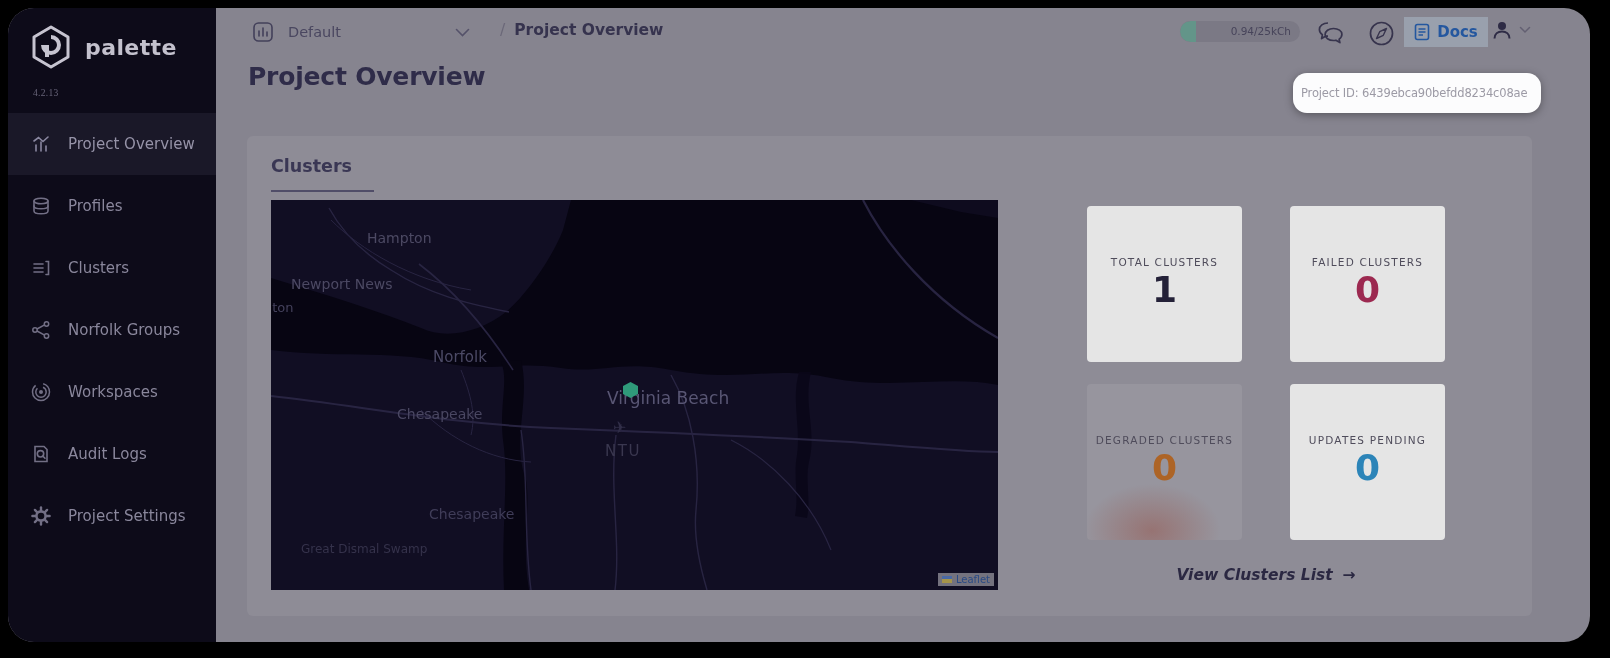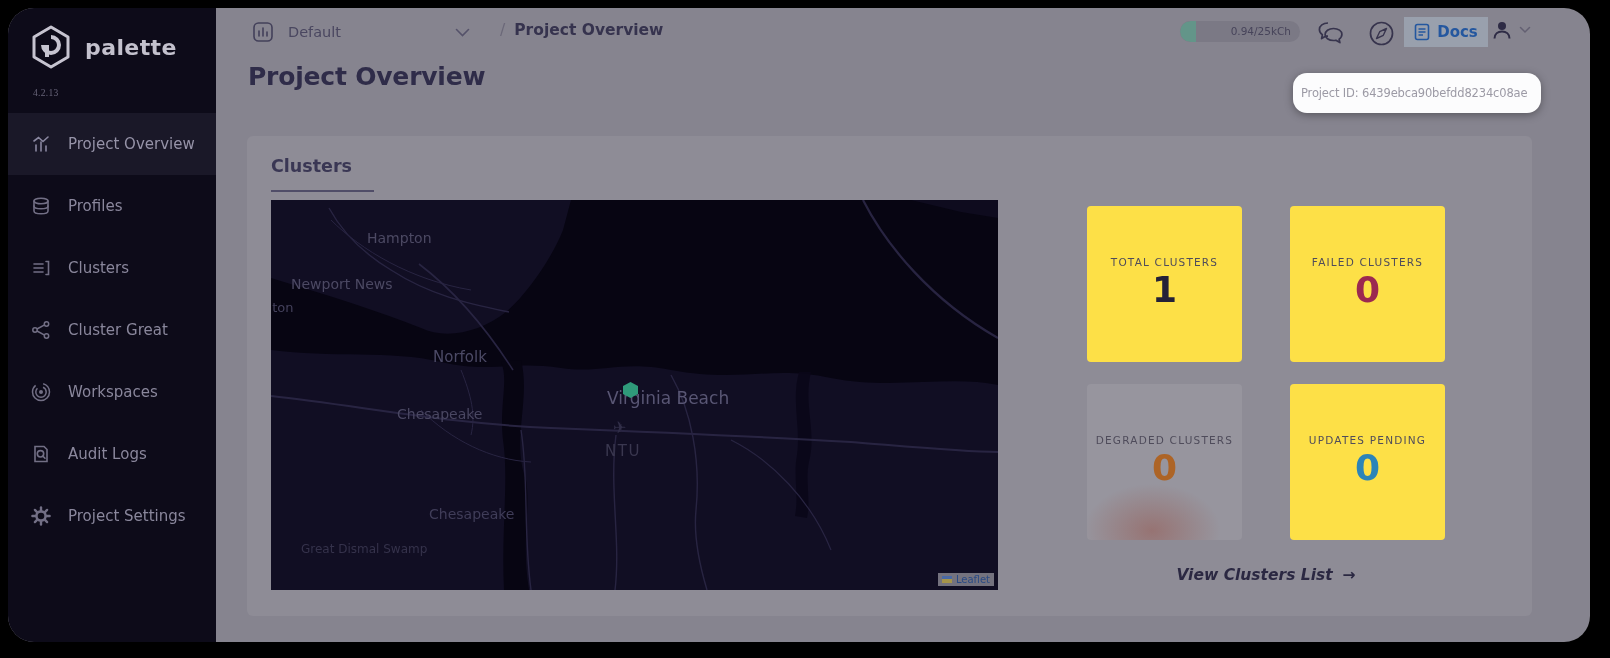--- a/index.html
+++ b/index.html
@@ -59,21 +59,21 @@
   .map{position:absolute;left:24px;top:64px;width:727px;height:390px;background:#070512;overflow:hidden;cursor:grab;}
   .map-label{position:absolute;white-space:nowrap;}
   .marker-hex{position:absolute;left:352px;top:182px;width:15px;height:16px;background:#2f9a7a;
               clip-path:polygon(50% 0,100% 25%,100% 75%,50% 100%,0 75%,0 25%);cursor:pointer;}
   .plane{position:absolute;left:342px;top:218px;font-size:16px;color:#312e48;}
   .map-attrib{position:absolute;right:4px;bottom:4px;display:flex;align-items:center;gap:4px;
               background:rgba(150,148,158,.75);padding:1px 4px;font-size:10px;color:#2a4a85;}
   .flag{display:inline-block;width:10px;height:7px;background:linear-gradient(#4a69a5 50%,#a5944a 50%);}
 
   
-  .tile{position:absolute;width:155px;height:156px;background:#fde047;border-radius:4px;text-align:center;}
+  .tile{position:absolute;width:155px;height:156px;background:#e5e5e5;border-radius:4px;text-align:center;}
   .tile-label{margin-top:50px;font-size:10.5px;letter-spacing:1.2px;color:#4f4c5b;font-weight:500;}
   .tile-value{margin-top:4px;font-size:36px;font-weight:600;line-height:1;}
   .v-dark{color:#242138}.v-red{color:#9c2950}.v-orange{color:#ad6426}.v-blue{color:#2c84b8}
   .tile.degraded{background:radial-gradient(95px 65px at 42% 94%,rgba(150,82,72,.5),rgba(151,149,158,0) 72%),#97959e;}
 
   .view-link{position:absolute;left:840px;top:430px;width:358px;text-align:center;font-size:15.5px;
              font-weight:600;color:#2b2842;cursor:pointer;font-style:italic;}
   .view-link .arrow{margin-left:10px;font-weight:700;}
 
   svg{display:block;}
@@ -133,21 +133,21 @@
         <div class="nav-item">
           <span class="nav-ic">
             <svg width="22" height="22" viewBox="0 0 22 22" fill="none" stroke="#726f85" stroke-width="1.5">
               <circle cx="5" cy="11" r="2.2"></circle>
                 <circle cx="16.5" cy="5" r="2.2"></circle>
                 <circle cx="16.5" cy="17" r="2.2"></circle>
               <line x1="7" y1="10" x2="14.6" y2="5.9"></line>
                 <line x1="7" y1="12" x2="14.6" y2="16.1"></line>
             </svg>
           </span>
-          <span>Cluster Great</span>
+          <span>Norfolk Groups</span>
         </div>
         <div class="nav-item">
           <span class="nav-ic">
             <svg width="22" height="22" viewBox="0 0 22 22" fill="none" stroke="#726f85" stroke-width="1.5">
               <circle cx="11" cy="11" r="8.5" stroke-dasharray="34 8"></circle>
               <circle cx="11" cy="11" r="5.2" stroke-dasharray="20 6"></circle>
               <circle cx="11" cy="11" r="2" fill="#726f85" stroke="none"></circle>
             </svg>
           </span>
           <span>Workspaces</span>

